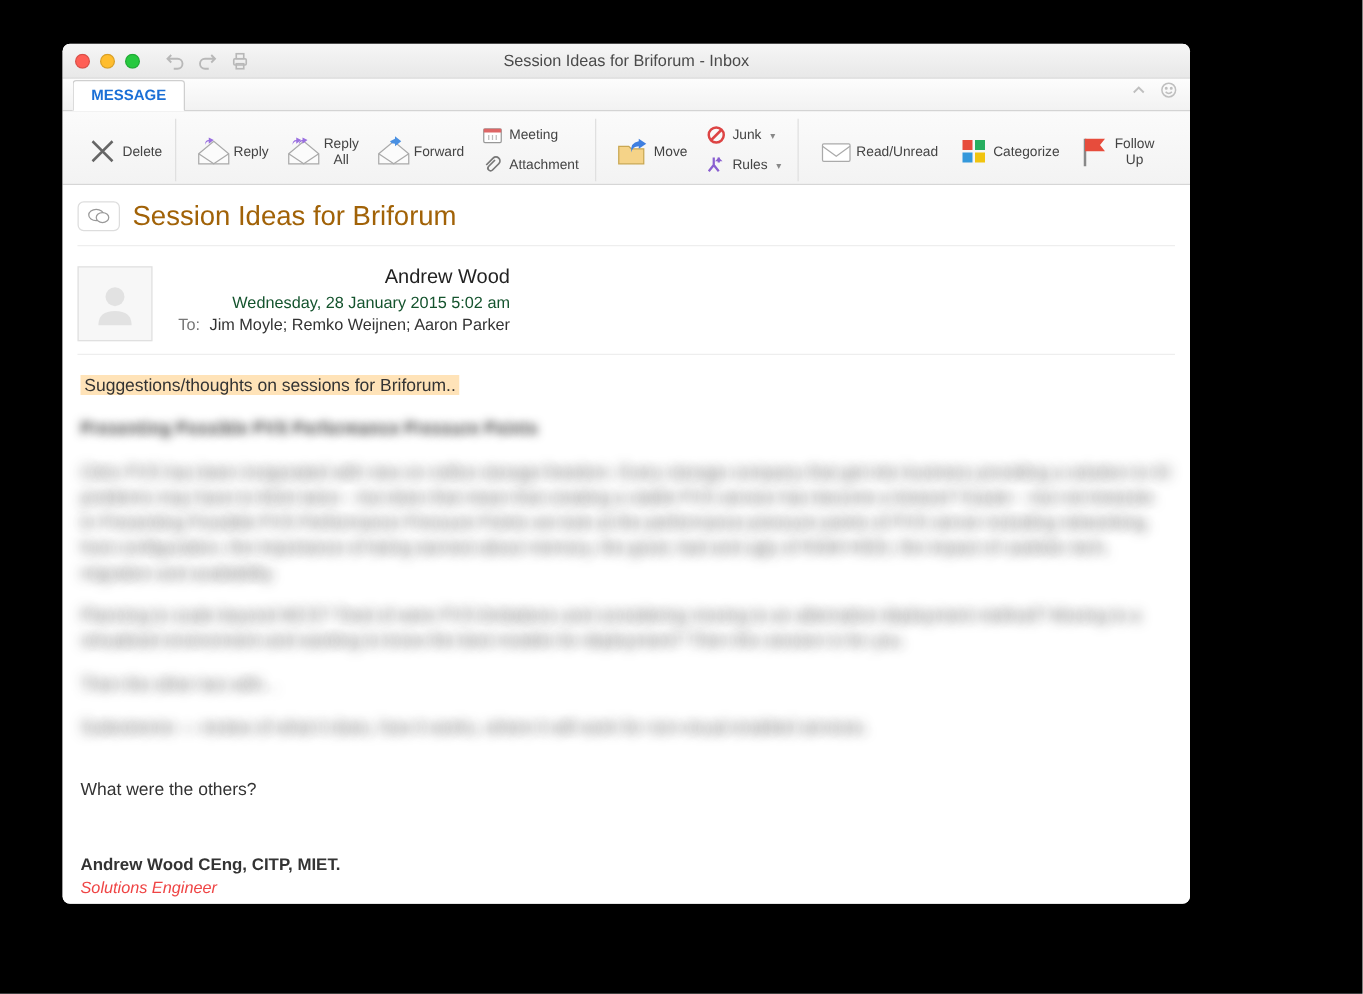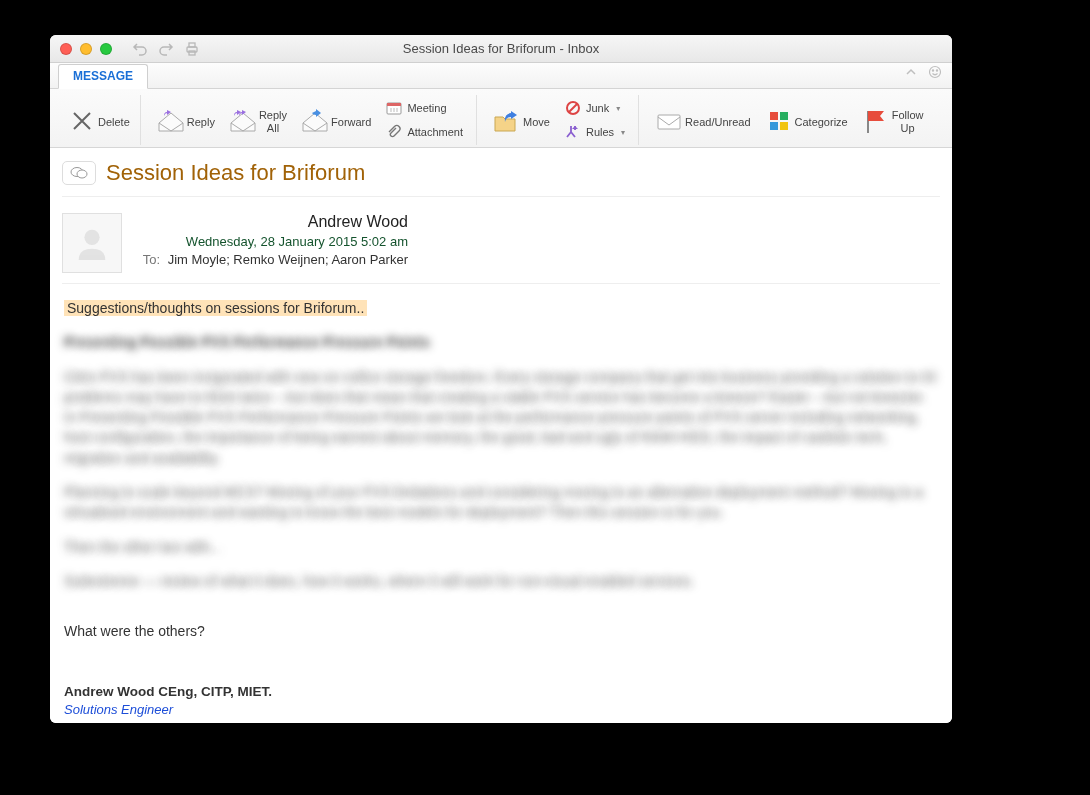--- a/index.html
+++ b/index.html
@@ -159,21 +159,21 @@
       padding: 0 3px;
     }
     .blurred {
       color: transparent;
       text-shadow: 0 0 9px rgba(80,80,80,.9);
       user-select:none;
       margin: 14px 0;
     }
     .blurred.bold { text-shadow: 0 0 8px rgba(50,50,50,1); font-weight:600;}
     .sig-name{font-weight:600; font-size:13.5px; margin-top:40px;}
-    .sig-line{font-style:italic; font-size:13px; color:#1d4ed8;}
+    .sig-line{font-style:italic; font-size:13px; color:#ef4444;}
     .chev { font-size:8px; color:#888; margin-left:2px;}
   </style>
 </head>
 <body>
 
 <div class="window">
 
   <div class="titlebar">
     <div class="traffic-lights">
       <div class="traffic-light tl-close"></div>
@@ -359,21 +359,21 @@
           <span>Jim Moyle;   Remko Weijnen;   Aaron Parker</span>
         </div>
       </div>
     </div>
 
     <div class="body">
       <span class="highlight">Suggestions/thoughts on sessions for Briforum..</span>
 
       <div class="blurred bold">Presenting Possible PVS Performance Pressure Points</div>
       <div class="blurred">Citrix PVS has been invigorated with new on nofice storage freedom. Every storage company that get into business providing a solution to IO problems may have to think twice – but does that mean that creating a viable PVS service has become a breeze? Easier – but not breezier. In Presenting Possible PVS Performance Pressure Points we look at the performance pressure points of PVS server including networking, host configuration, the importance of being earnest about memory, the good, bad and ugly of RAM+HDD, the impact of caolistic tech, migration and availability.</div>
-      <div class="blurred">Planning to scale beyond MCS? Moving of your PVS limitations and considering moving to an alternative deployment method? Moving to a virtualised environment and wanting to know the best models for deployment? Then this session is for you.</div>
+      <div class="blurred">Planning to scale beyond MCS? Tired of were PVS limitations and considering moving to an alternative deployment method? Moving to a virtualised environment and wanting to know the best models for deployment? Then this session is for you.</div>
       <div class="blurred">Then the other two with...</div>
       <div class="blurred">Suitextreme — review of what it does, how it works, where it will work for non-visual enabled services.</div>
 
       <div style="margin-top:30px;">What were the others?</div>
 
       <div class="sig-name">Andrew Wood CEng, CITP, MIET.</div>
       <div class="sig-line">Solutions Engineer</div>
       <div class="sig-line">Citrix Technology Professional, VMware vExpert 2014</div>
     </div>
 

